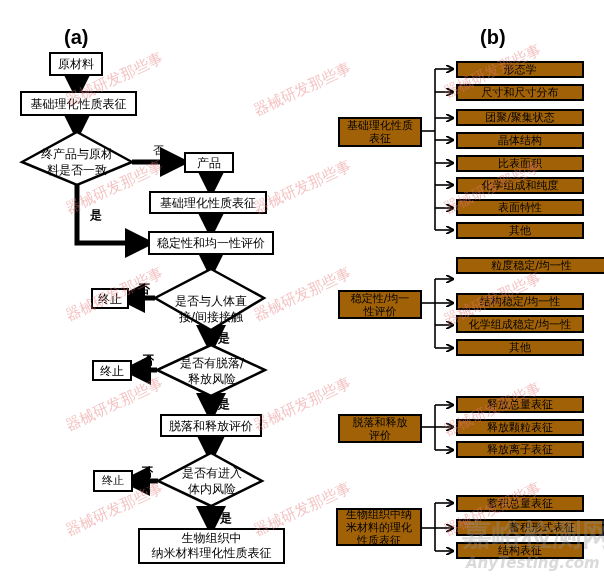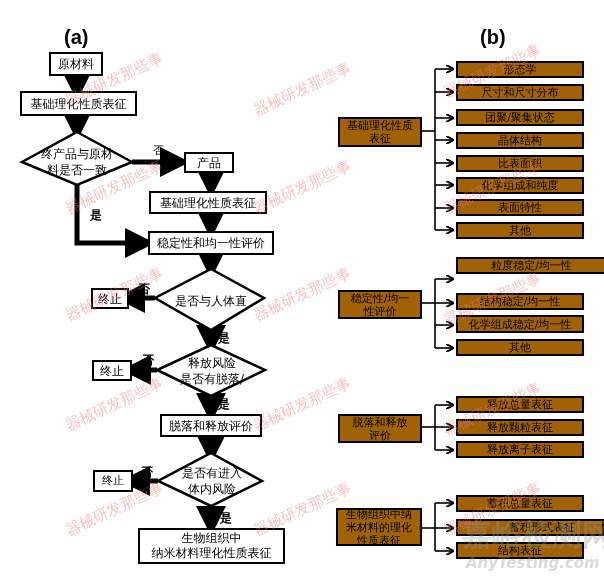--- a/index.html
+++ b/index.html
@@ -111,30 +111,31 @@
 </div>
 <div class="box" style="left:149px;top:191px;width:118px;height:23px;">
   <span>基础理化性质表征</span>
 </div>
 <div class="box" style="left:148px;top:231px;width:126px;height:24px;">
   <span>稳定性和均一性评价</span>
 </div>
 
 <div class="dtext" style="left:163px;top:285px;width:96px;margin-top:8px;">
   <div>是否与人体直</div>
+  <div>接/间接接触</div>
 </div>
 <div class="box" style="left:91px;top:288px;width:38px;height:21px;">
   <span>终止</span>
 </div>
 <div class="lbl" style="left:138px;top:281px;">否</div>
 <div class="lbl" style="left:218px;top:330px;">是</div>
 
 <div class="dtext" style="left:166px;top:355px;width:92px;">
+  <div>是否有脱落/</div>
   <div>释放风险</div>
-  <div>是否有脱落/</div>
 </div>
 <div class="box" style="left:92px;top:360px;width:40px;height:21px;">
   <span>终止</span>
 </div>
 <div class="lbl" style="left:142px;top:352px;">否</div>
 <div class="lbl" style="left:218px;top:396px;">是</div>
 
 <div class="box" style="left:160px;top:414px;width:102px;height:23px;">
   <span>脱落和释放评价</span>
 </div>

